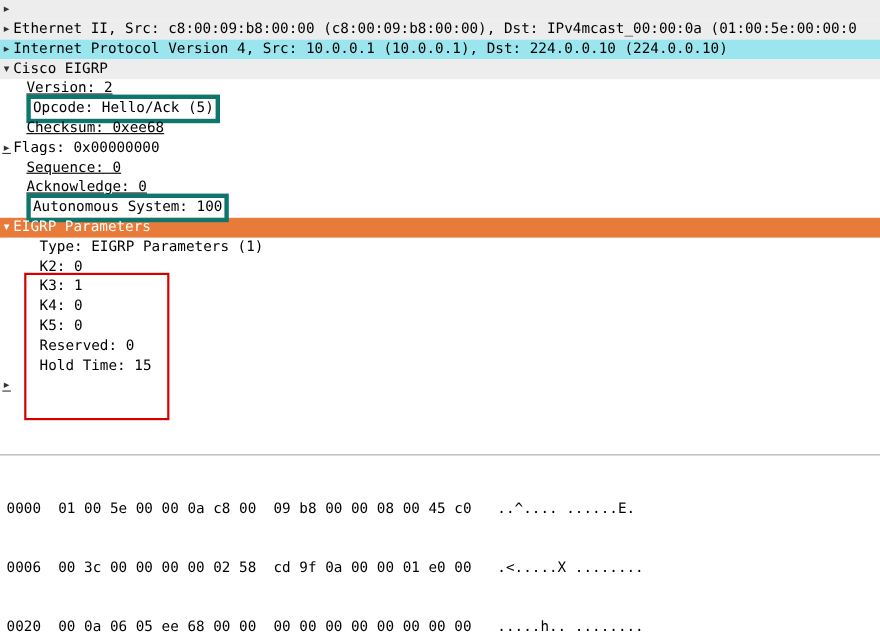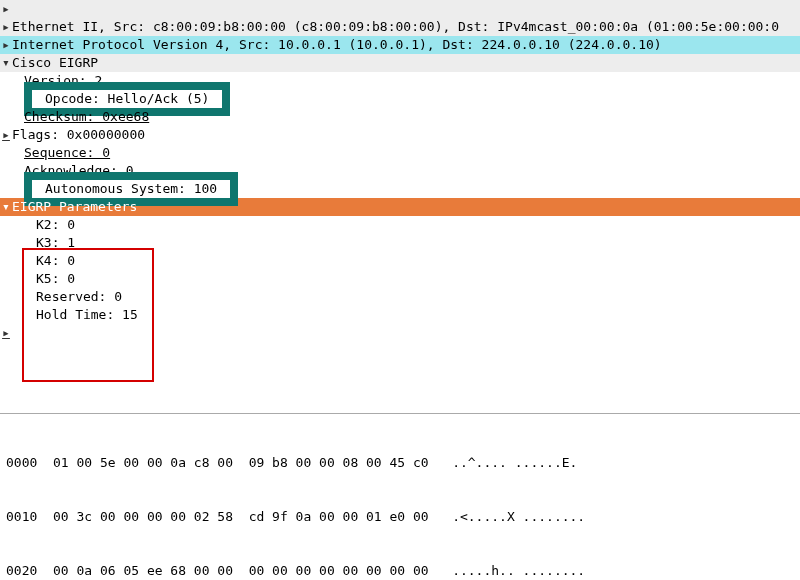--- a/index.html
+++ b/index.html
@@ -31,23 +31,23 @@
     cursor: pointer;
     user-select: none;
   }
   .noexp { display:inline-block; width:12px; }
   .ind1 { padding-left: 12px; text-decoration: underline; }
   .ind2 { padding-left: 24px; }
   .bg-gray { background: #ededed; }
   .bg-cyan { background: #9be6ee; }
   .bg-orange { background: #e87b3a; color:#fff; }
   .redbox {
-    border: 8px solid #0f766e;
+    border: 4px solid #0f766e;
     display: inline-block;
-    padding: 0 13px;
+    padding: 0 2px;
   }
   .redbox-stack {
     position: absolute;
     border: 2px solid #d40000;
     pointer-events: none;
   }
   .tree {
     position: relative;
     border-bottom: 1px solid #aaa;
     height: 414px;
@@ -84,34 +84,35 @@
   <div class="tree-row"><span class="exp ind1" style="padding-left:0">▸</span><span>Flags: 0x00000000</span></div>
 
   <div class="tree-row"><span class="noexp"></span><span class="ind1">Sequence: 0</span></div>
 
   <div class="tree-row"><span class="noexp"></span><span class="ind1">Acknowledge: 0</span></div>
 
   <div class="tree-row"><span class="noexp"></span><span class="ind1"><span class="redbox"><span>Autonomous System: 100</span></span></span></div>
 
   <div class="tree-row bg-orange"><span class="exp" style="color:#fff">▾</span><span>EIGRP Parameters</span></div>
 
+  <div class="tree-row"><span class="noexp"></span><span class="ind2">Type: EIGRP Parameters (1)</span></div>
 
 
   <div class="tree-row"><span class="noexp"></span><span class="ind2">K2: 0</span></div>
   <div class="tree-row"><span class="noexp"></span><span class="ind2">K3: 1</span></div>
   <div class="tree-row"><span class="noexp"></span><span class="ind2">K4: 0</span></div>
   <div class="tree-row"><span class="noexp"></span><span class="ind2">K5: 0</span></div>
   <div class="tree-row"><span class="noexp"></span><span class="ind2">Reserved: 0</span></div>
   <div class="tree-row"><span class="noexp"></span><span class="ind2">Hold Time: 15</span></div>
 
   <div class="tree-row"><span class="exp ind1" style="padding-left:0">▸</span></div>
 
   <div class="redbox-stack" style="left:22px; top:248px; width:128px; height:130px;"></div>
 
 </div>
 
 <div class="hex pane">
   <div class="hex-row"><span>0000</span>  <span>01 00 5e 00 00 0a c8 00</span>  <span>09 b8 00 00 08 00 45 c0</span>   <span>..^.... ......E.</span></div>
-  <div class="hex-row"><span>0010</span>  <span>00 3c 00 00 00 00 02 58</span>  <span>cd 9f 0a 00 00 01 e0 00</span>   <span>.&lt;.....X ........</span></div>
+  <div class="hex-row"><span>0006</span>  <span>00 3c 00 00 00 00 02 58</span>  <span>cd 9f 0a 00 00 01 e0 00</span>   <span>.&lt;.....X ........</span></div>
   <div class="hex-row"><span>0020</span>  <span>00 0a 06 05 ee 68 00 00</span>  <span>00 00 00 00 00 00 00 00</span>   <span>.....h.. ........</span></div>
   
   
 </div>
 
 </body></html>

